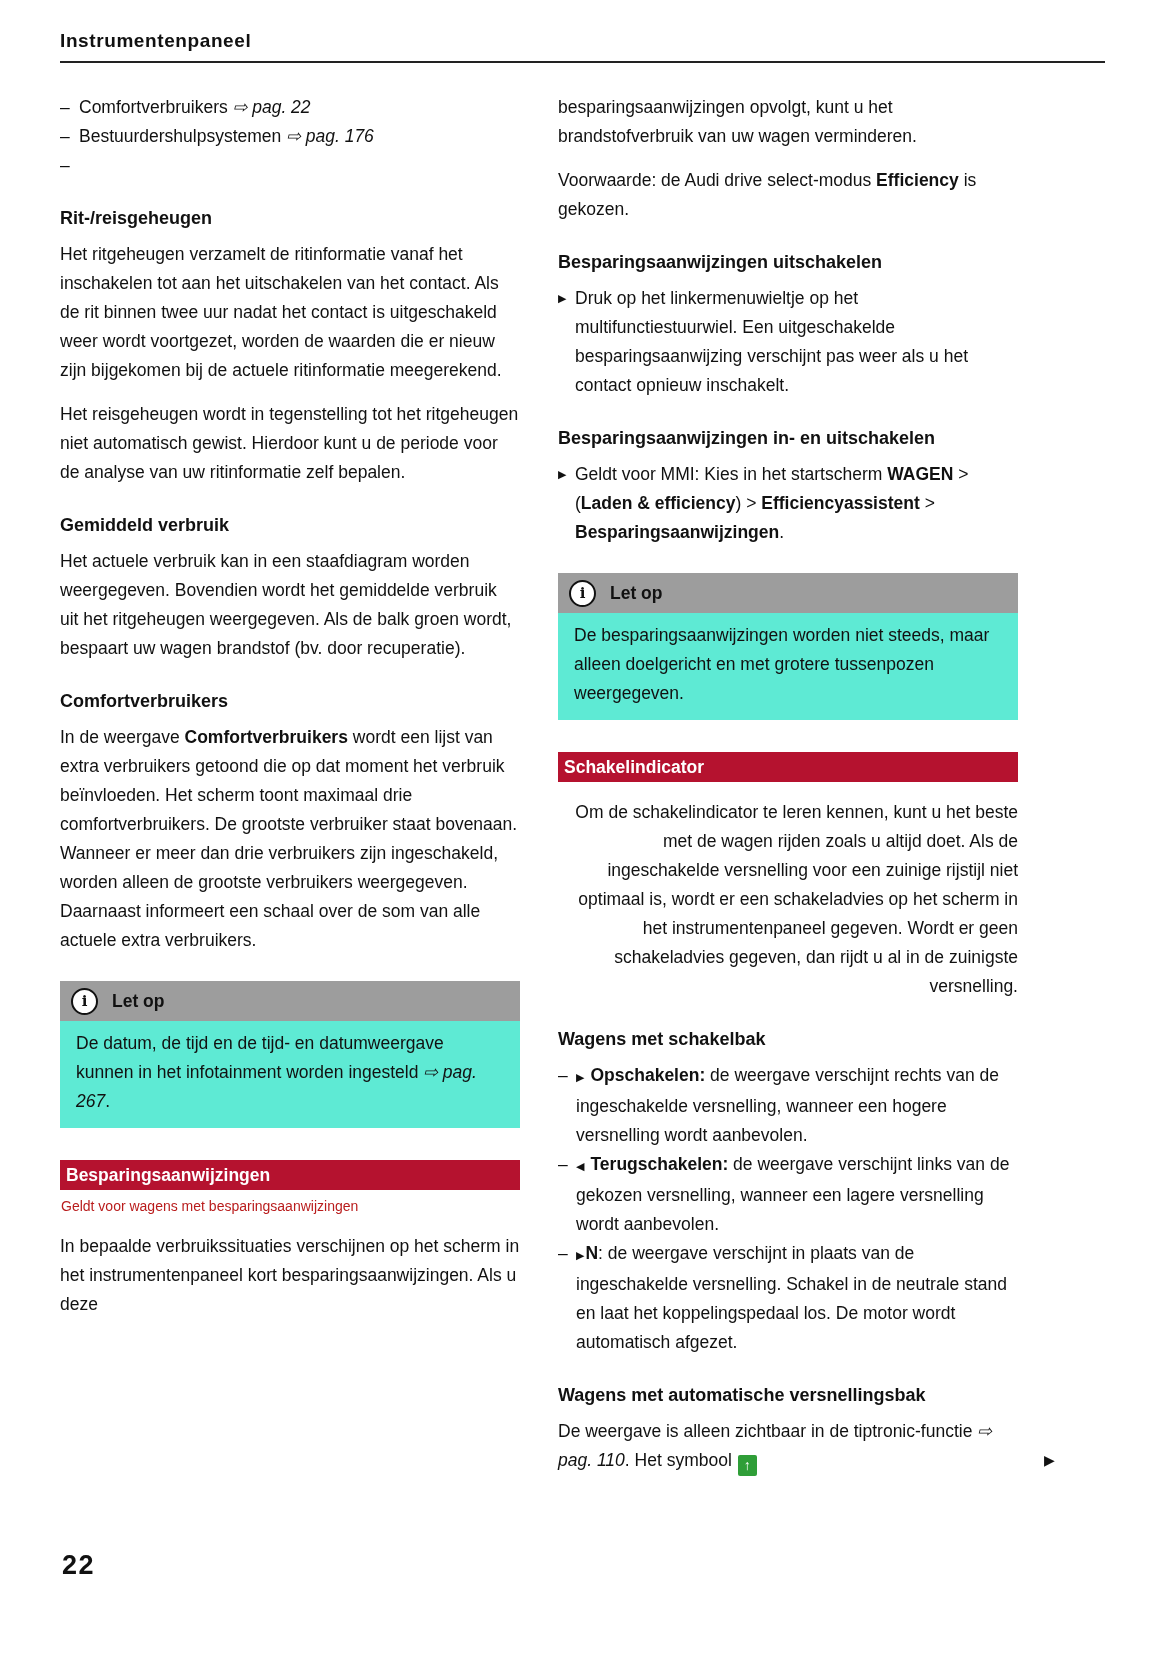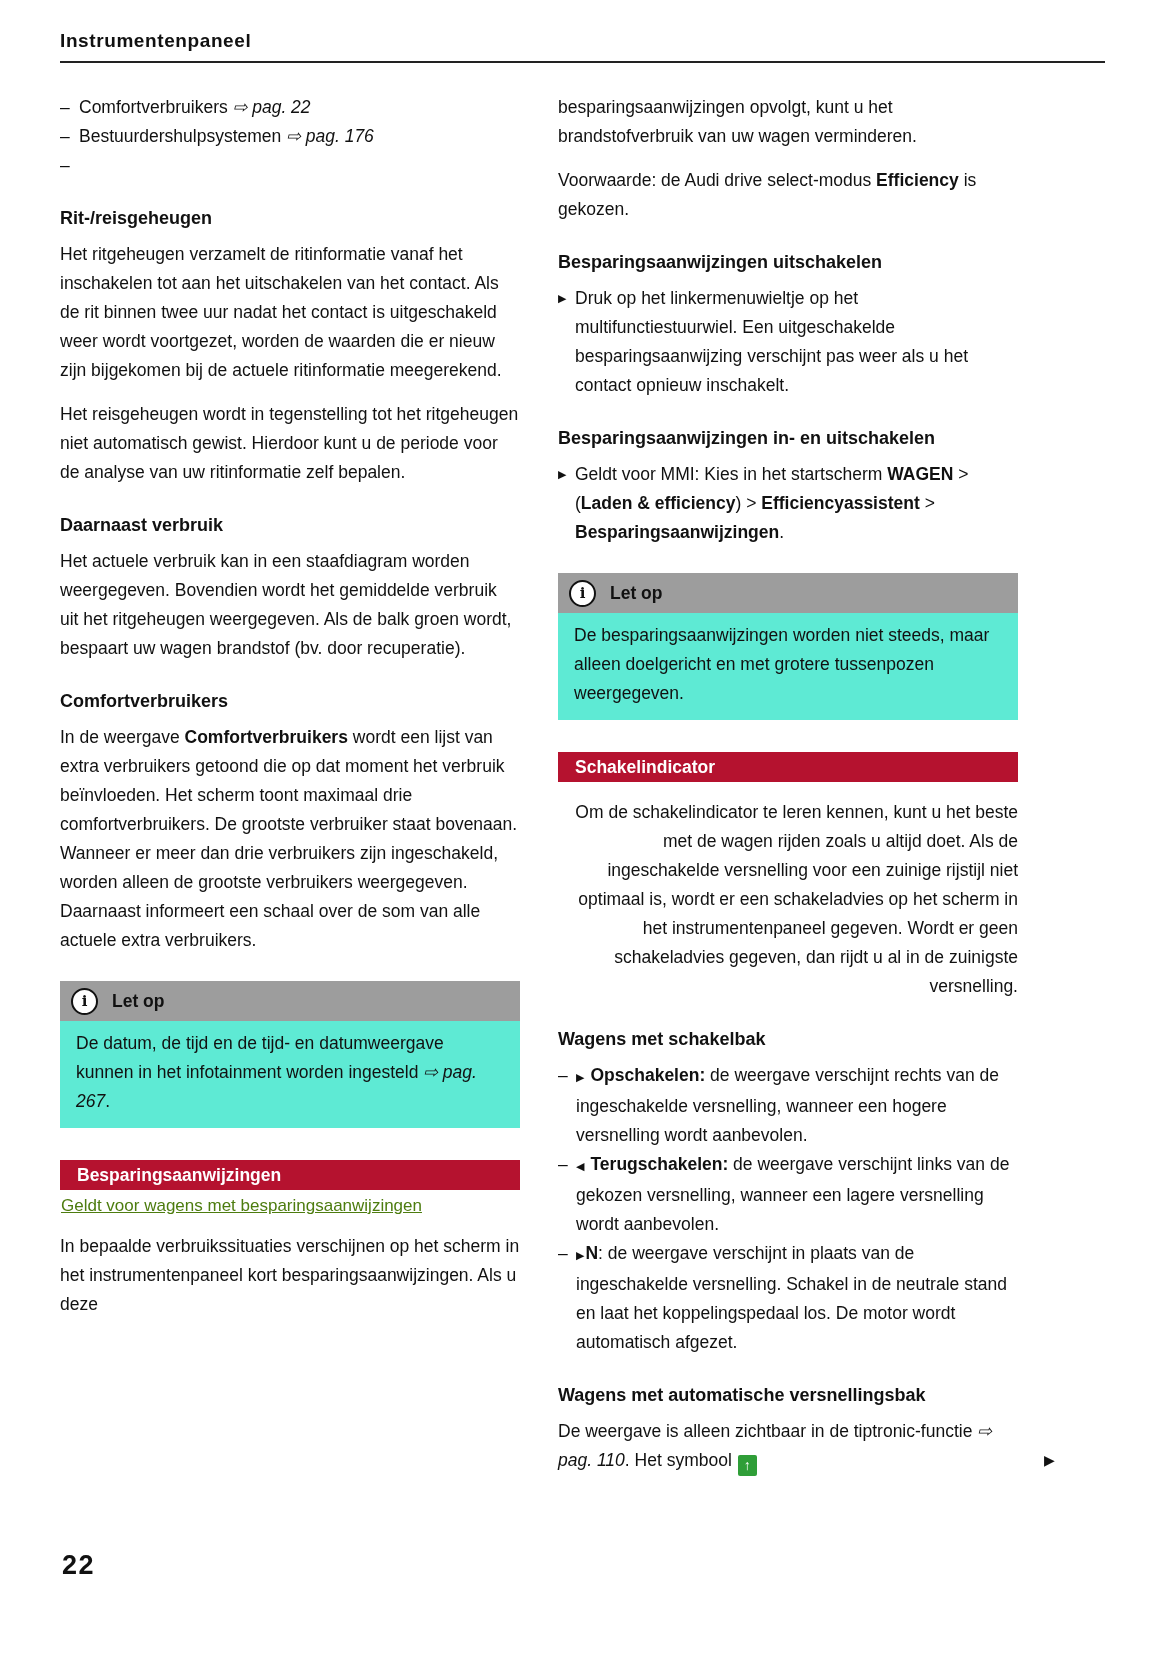--- a/index.html
+++ b/index.html
@@ -15,22 +15,22 @@
   .toc-item{display:flex;}
   .toc-item .dash{width:19px;flex:0 0 19px;}
   .refit{font-style:italic;}
   .b{font-weight:700;}
   .note{margin-top:26px;}
   .note-head{background:#9d9d9d;height:40px;display:flex;align-items:center;padding-left:11px;}
   .info{width:27px;height:27px;border-radius:50%;background:#fff;border:2.5px solid #111;display:flex;align-items:center;justify-content:center;box-sizing:border-box;}
   .info-i{font-family:"DejaVu Serif",serif;font-weight:700;font-size:15px;line-height:1;}
   .note-title{font-weight:700;margin-left:14px;font-size:17.5px;}
   .note-body{background:#5eead4;padding:8px 16px 12px 16px;}
-  .redbar{background:#b5122f;color:#fff;font-weight:700;height:30px;line-height:30px;padding-left:17px;font-size:17.5px;margin-top:32px;}
-  .subnote{color:#4d7c0f;font-size:17px;line-height:20px;margin:6px 0 16px 1px;text-decoration:underline;}
+  .redbar{background:#b5122f;color:#fff;font-weight:700;height:30px;line-height:30px;padding-left:6px;font-size:17.5px;margin-top:32px;}
+  .subnote{color:#b91c1c;font-size:14px;line-height:20px;margin:6px 0 16px 1px;}
   .bullet{display:flex;margin:0 0 15px;}
   .tri{flex:0 0 17px;font-size:11px;line-height:29px;color:#111;}
   .bullet-text{flex:1;}
   .ditem{display:flex;}
   .ditem .dash{width:18px;flex:0 0 18px;}
   .dtext{flex:1;}
   .tri-inline{font-size:11px;margin-right:6px;color:#111;}
   .tri-inline.tight{margin-right:1px;}
   .shiftup{display:inline-block;width:19px;height:21px;background:#2f9e38;border-radius:2px;text-align:center;vertical-align:-4px;margin-left:6px;}
   .shiftup-arrow{color:#fff;font-weight:700;font-size:14px;line-height:21px;display:block;}
@@ -62,21 +62,21 @@
         </div>
         <div class="toc-item">
           <span class="dash">–</span>
         </div>
       </div>
 
       <div class="h">Rit-/reisgeheugen</div>
       <p class="p">Het ritgeheugen verzamelt de ritinformatie vanaf het inschakelen tot aan het uitschakelen van het contact. Als de rit binnen twee uur nadat het contact is uitgeschakeld weer wordt voortgezet, worden de waarden die er nieuw zijn bijgekomen bij de actuele ritinformatie meegerekend.</p>
       <p class="p">Het reisgeheugen wordt in tegenstelling tot het ritgeheugen niet automatisch gewist. Hierdoor kunt u de periode voor de analyse van uw ritinformatie zelf bepalen.</p>
 
-      <div class="h">Daarnaast verbruik</div>
+      <div class="h">Gemiddeld verbruik</div>
       <p class="p">Het actuele verbruik kan in een staafdiagram worden weergegeven. Bovendien wordt het gemiddelde verbruik uit het ritgeheugen weergegeven. Als de balk groen wordt, bespaart uw wagen brandstof (bv. door recuperatie).</p>
 
       <div class="h">Comfortverbruikers</div>
       <p class="p"><span>In de weergave </span><span class="b">Comfortverbruikers</span><span> wordt een lijst van extra verbruikers getoond die op dat moment het verbruik beïnvloeden. Het scherm toont maximaal drie comfortverbruikers. De grootste verbruiker staat bovenaan. Wanneer er meer dan drie verbruikers zijn ingeschakeld, worden alleen de grootste verbruikers weergegeven. Daarnaast informeert een schaal over de som van alle actuele extra verbruikers.</span></p>
 
       <div class="note">
         <div class="note-head">
           <span class="info">
               <span class="info-i">i</span>
             </span>

